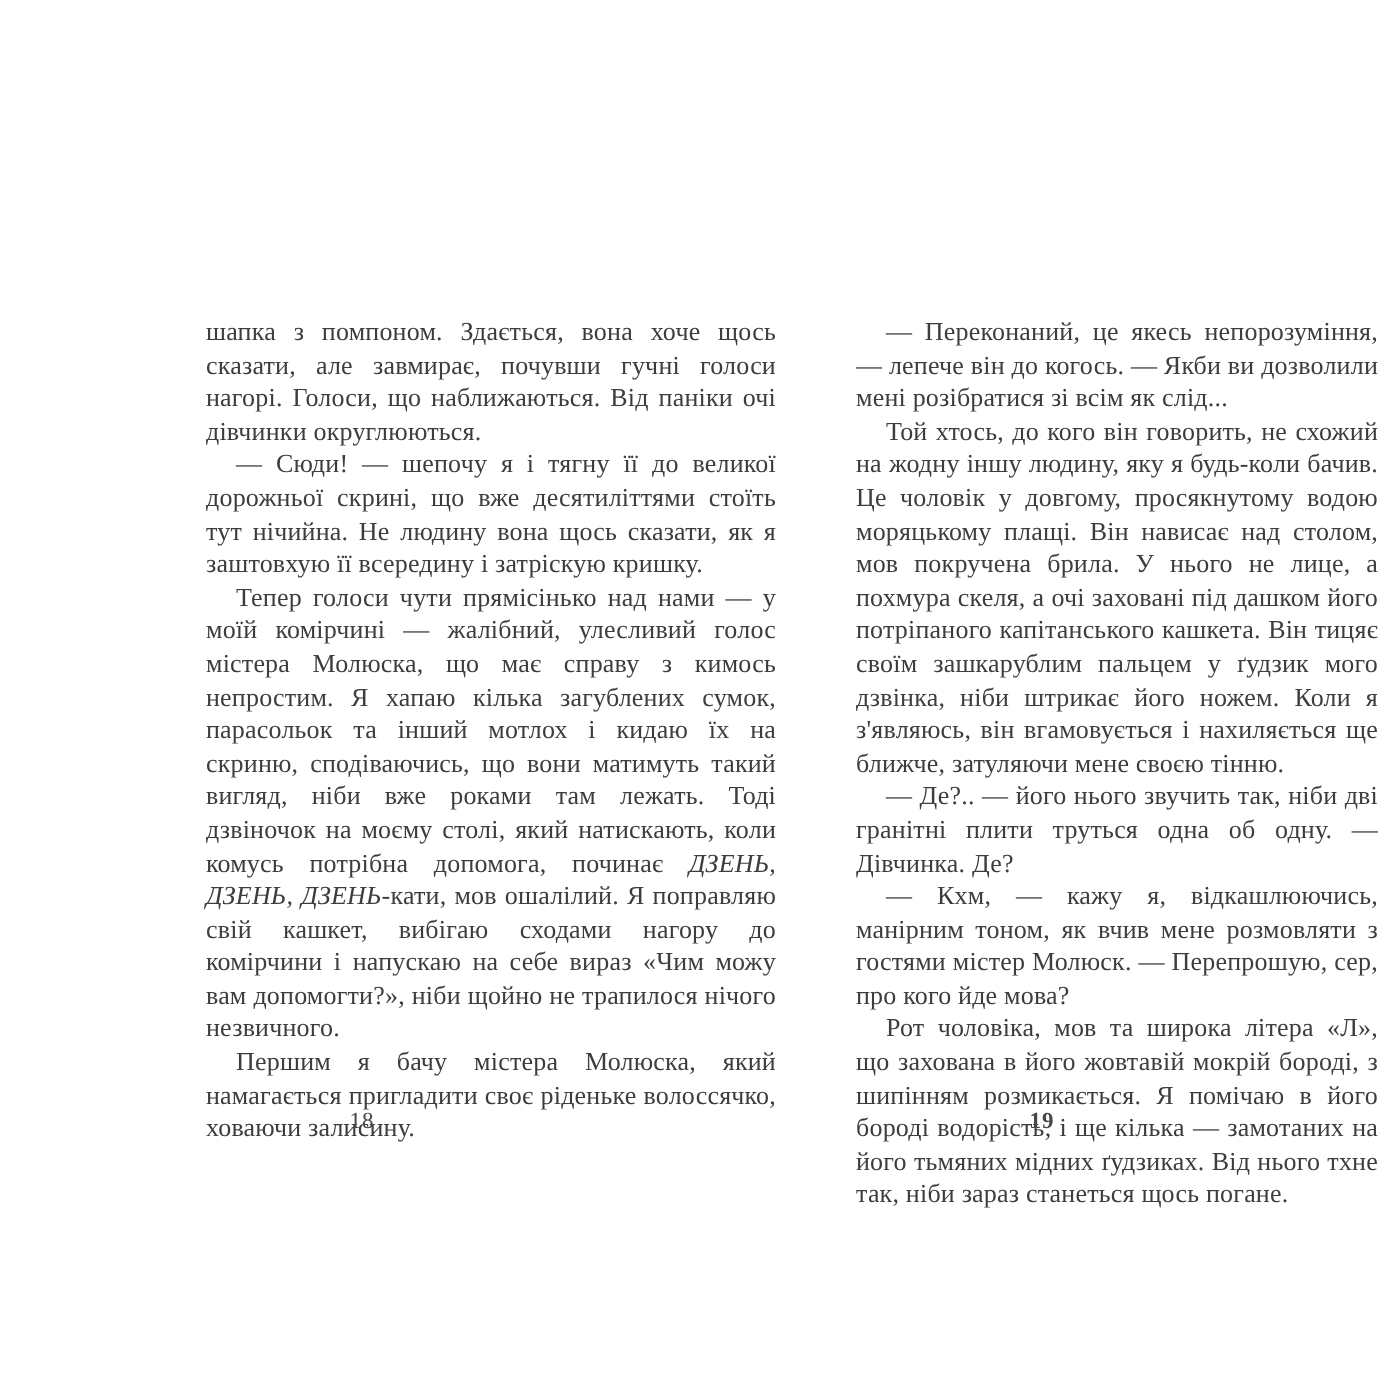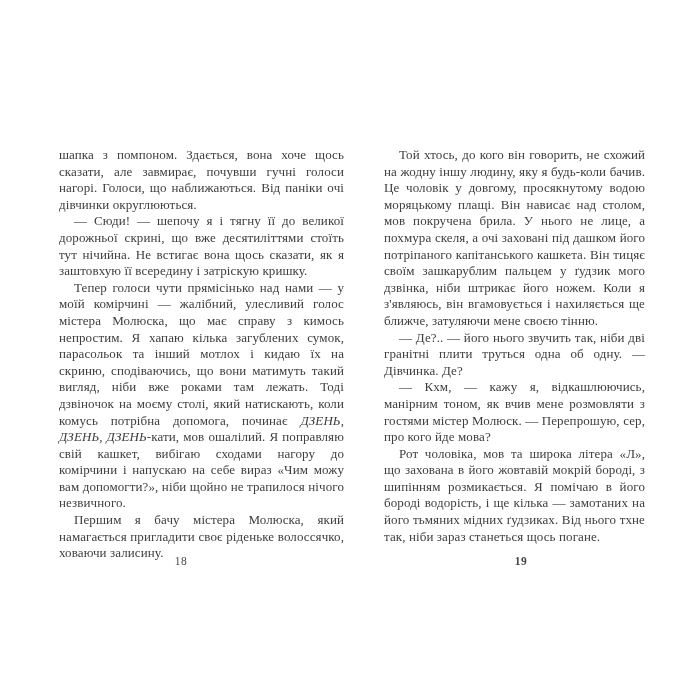--- a/index.html
+++ b/index.html
@@ -13,25 +13,26 @@
   .spread {
     position: relative;
     width: 700px;
     height: 700px;
     background: #ffffff;
     font-family: "Liberation Serif", "DejaVu Serif", serif;
     color: #3d3d3d;
   }
   .text-column {
     position: absolute;
-    top: 147px;
+    top: 158px;
     font-size: 13px;
     line-height: 16.6px;
     text-align: justify;
     letter-spacing: 0.1px;
+    margin-left: 44px;
   }
   .text-column.left  { left: 59px;  width: 285px; }
   .text-column.right { left: 384px; width: 261px; }
   .text-column p {
     margin: 0;
     padding: 0;
     text-indent: 15px;
   }
   .text-column p.no-indent { text-indent: 0; }
   .italic { font-style: italic; }
@@ -46,26 +47,27 @@
   .page-number.left  { left: 59px;  width: 244px; }
   .page-number.right { left: 384px; width: 274px; font-weight: bold; }
 </style>
 </head>
 <body>
 
 <div class="spread">
 
   <div class="text-column left">
       <p class="no-indent"><span>шапка з помпоном. Здається, вона хоче щось сказати, але завмирає, почувши гучні голоси нагорі. Голоси, що наближаються. Від паніки очі дівчинки округлюються.</span></p>
-      <p><span>— Сюди! — шепочу я і тягну її до великої дорожньої скрині, що вже десятиліттями стоїть тут нічийна. Не встигає вона щось сказати, як я заштовхую її всередину і затріскую кришку.</span></p>
+      <p><span>— Сюди! — шепочу я і тягну її до великої дорожньої скрині, що вже десятиліттями стоїть тут нічийна. Не людину вона щось сказати, як я заштовхую її всередину і затріскую кришку.</span></p>
       <p><span>Тепер голоси чути прямісінько над нами — у моїй комірчині — жалібний, улесливий голос містера Молюска, що має справу з кимось непростим. Я хапаю кілька загублених сумок, парасольок та інший мотлох і кидаю їх на скриню, сподіваючись, що вони матимуть такий вигляд, ніби вже роками там лежать. Тоді дзвіночок на моєму столі, який натискають, коли комусь потрібна допомога, починає </span><span class="italic">ДЗЕНЬ, ДЗЕНЬ, ДЗЕНЬ</span><span>-кати, мов ошалілий. Я поправляю свій кашкет, вибігаю сходами нагору до комірчини і напускаю на себе вираз «Чим можу вам допомогти?», ніби щойно не трапилося нічого незвичного.</span></p>
       <p><span>Першим я бачу містера Молюска, який намагається пригладити своє ріденьке волоссячко, ховаючи залисину.</span></p>
     </div>
 
   <div class="text-column right">
+      <p><span>— Переконаний, це якесь непорозуміння, — лепече він до когось. — Якби ви дозволили мені розібратися зі всім як слід...</span></p>
       <p><span>Той хтось, до кого він говорить, не схожий на жодну іншу людину, яку я будь-коли бачив. Це чоловік у довгому, просякнутому водою моряцькому плащі. Він нависає над столом, мов покручена брила. У нього не лице, а похмура скеля, а очі заховані під дашком його потріпаного капітанського кашкета. Він тицяє своїм зашкарублим пальцем у ґудзик мого дзвінка, ніби штрикає його ножем. Коли я з'являюсь, він вгамовується і нахиляється ще ближче, затуляючи мене своєю тінню.</span></p>
       <p><span>— Де?.. — його нього звучить так, ніби дві гранітні плити труться одна об одну. — Дівчинка. Де?</span></p>
       <p><span>— Кхм, — кажу я, відкашлюючись, манірним тоном, як вчив мене розмовляти з гостями містер Молюск. — Перепрошую, сер, про кого йде мова?</span></p>
       <p><span>Рот чоловіка, мов та широка літера «Л», що захована в його жовтавій мокрій бороді, з шипінням розмикається. Я помічаю в його бороді водорість, і ще кілька — замотаних на його тьмяних мідних ґудзиках. Від нього тхне так, ніби зараз станеться щось погане.</span></p>
     </div>
 
   <div class="page-number left">18</div>
 
   <div class="page-number right">19</div>
 

